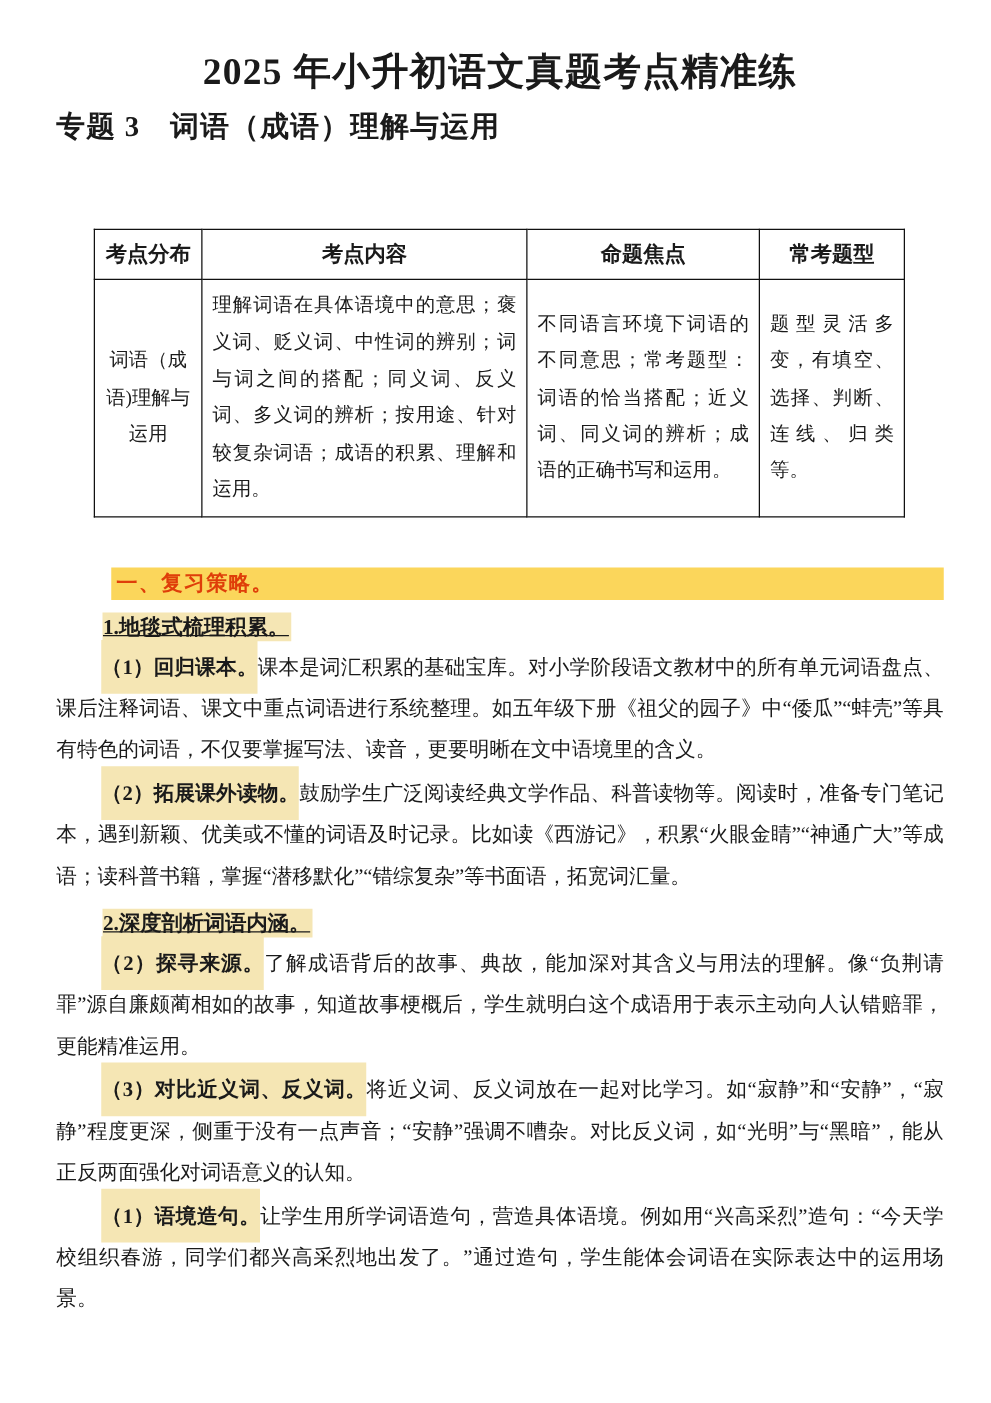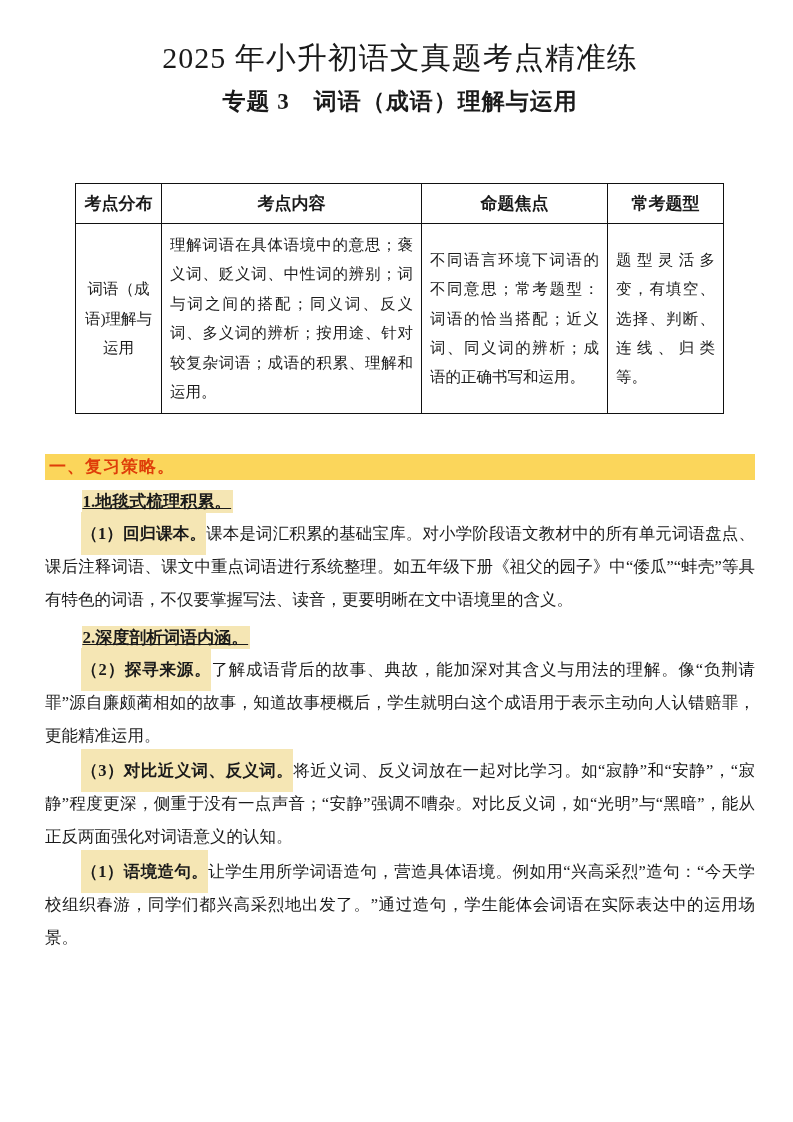--- a/index.html
+++ b/index.html
@@ -16,26 +16,25 @@
     color:var(--text);
     overflow:hidden;
   }
   .page{
     width:793px;height:1122px;
     padding:40px 38px 0 45px;
   }
   .doc-title{
     text-align:center;
     font-size:30px;
-    font-weight:400;
+    font-weight:700;
     letter-spacing:1px;
     line-height:1.2;
   }
   .doc-subtitle{
-    text-align:center;
     font-size:23px;
     font-weight:700;
     margin-top:10px;
     letter-spacing:1px;
   }
   table.points{
     border-collapse:collapse;
     margin:66px 0 0 30px;
     width:648px;
     table-layout:fixed;
@@ -61,20 +60,21 @@
   .band{
     margin-top:40px;
     background:var(--band-bg);
     color:var(--band-text);
     font-size:17px;
     font-weight:700;
     line-height:26px;
     height:26px;
     padding-left:4px;
     letter-spacing:1px;
+    margin-left:44px;
   }
   .subhead{
     margin-top:9px;
     margin-bottom:3px;
     text-indent:2.2em;
     font-size:17px;
     line-height:25px;
   }
   .subhead .hl{
     font-weight:700;
@@ -125,20 +125,21 @@
     </tr>
   </tbody>
     </table>
 
   <div class="band">一、复习策略。</div>
 
   <div class="subhead"><span class="hl">1.地毯式梳理积累。</span></div>
 
   <p class="para"><span class="lead">（1）回归课本。</span><span>课本是词汇积累的基础宝库。对小学阶段语文教材中的所有单元词语盘点、课后注释词语、课文中重点词语进行系统整理。如五年级下册《祖父的园子》中“倭瓜”“蚌壳”等具有特色的词语，不仅要掌握写法、读音，更要明晰在文中语境里的含义。</span></p>
 
+  <p class="para"><span class="lead">（2）拓展课外读物。</span><span>鼓励学生广泛阅读经典文学作品、科普读物等。阅读时，准备专门笔记本，遇到新颖、优美或不懂的词语及时记录。比如读《西游记》，积累“火眼金睛”“神通广大”等成语；读科普书籍，掌握“潜移默化”“错综复杂”等书面语，拓宽词汇量。</span></p>
 
   <div class="subhead"><span class="hl">2.深度剖析词语内涵。</span></div>
 
 
   <p class="para"><span class="lead">（2）探寻来源。</span><span>了解成语背后的故事、典故，能加深对其含义与用法的理解。像“负荆请罪”源自廉颇蔺相如的故事，知道故事梗概后，学生就明白这个成语用于表示主动向人认错赔罪，更能精准运用。</span></p>
 
   <p class="para"><span class="lead">（3）对比近义词、反义词。</span><span>将近义词、反义词放在一起对比学习。如“寂静”和“安静”，“寂静”程度更深，侧重于没有一点声音；“安静”强调不嘈杂。对比反义词，如“光明”与“黑暗”，能从正反两面强化对词语意义的认知。</span></p>
 
 
   <p class="para"><span class="lead">（1）语境造句。</span><span>让学生用所学词语造句，营造具体语境。例如用“兴高采烈”造句：“今天学校组织春游，同学们都兴高采烈地出发了。”通过造句，学生能体会词语在实际表达中的运用场景。</span></p>

